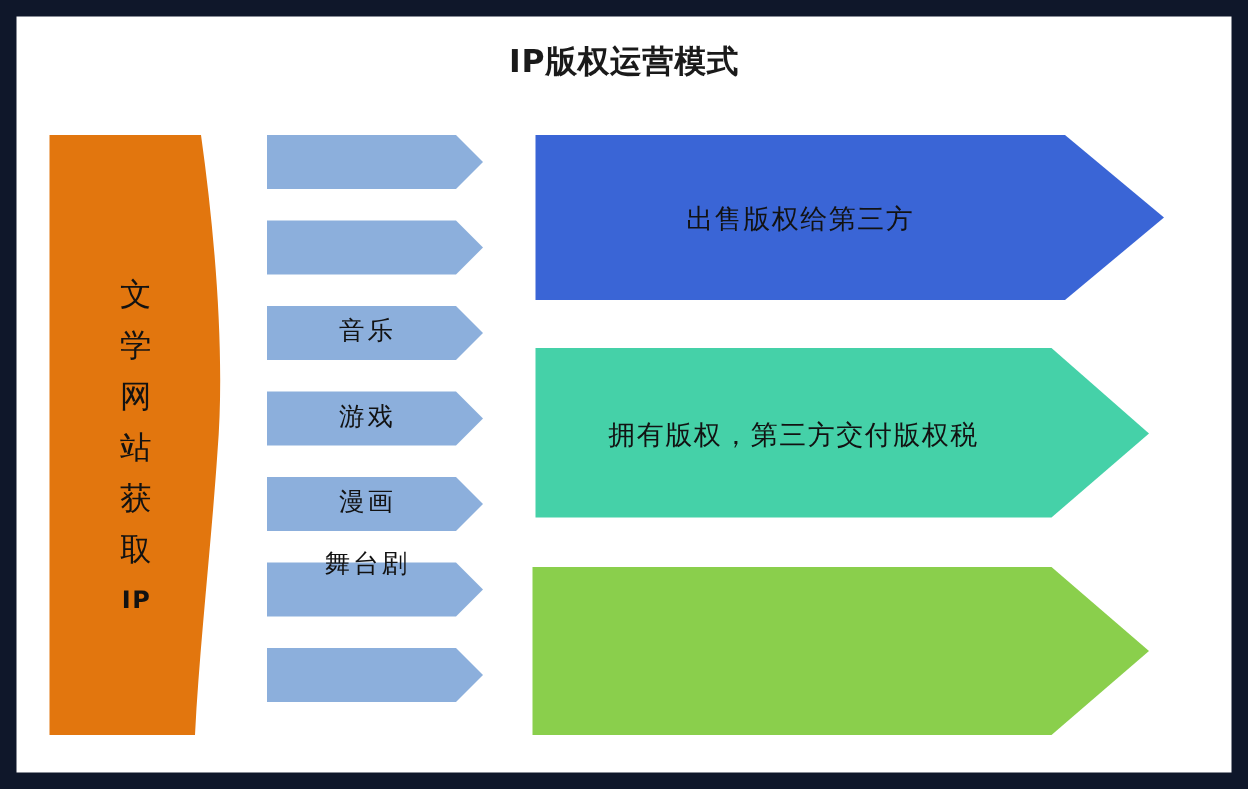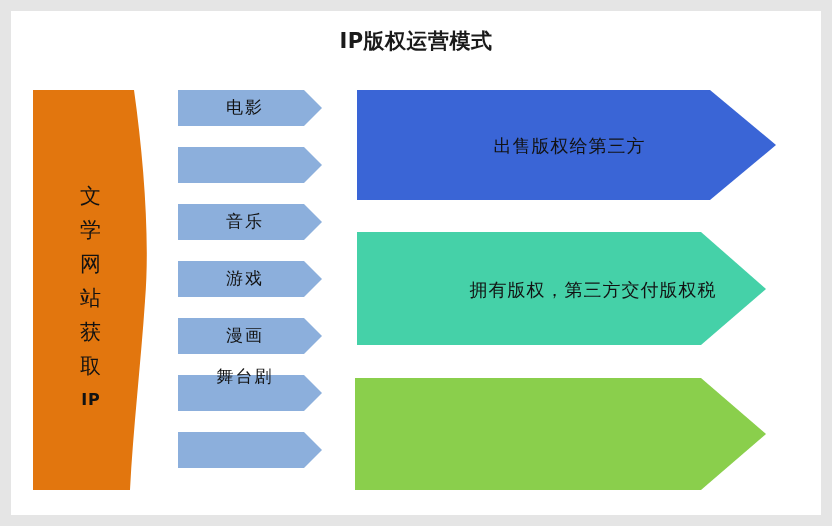--- a/index.html
+++ b/index.html
@@ -10,21 +10,21 @@
   body {
     width: 832px;
     height: 526px;
     font-family: "DejaVu Sans", "Liberation Sans", sans-serif;
     overflow: hidden;
   }
   #canvas {
     position: relative;
     width: 832px;
     height: 526px;
-    background: #e5e5e5;
+    background: #0f172a;
     box-sizing: border-box;
   }
   #page {
     position: absolute;
     left: 11px;
     top: 11px;
     width: 810px;
     height: 504px;
     background: #ffffff;
   }
@@ -72,21 +72,20 @@
     font-size: 17px;
     text-align: center;
     letter-spacing: 2px;
     line-height: 27px;
   }
   
   .arrow-label {
     font-size: 18px;
     text-align: center;
     letter-spacing: 1px;
-    margin-left: 36px;
   }
 </style>
 </head>
 <body>
 
 <div id="canvas">
   <div id="page">
 
     <div id="diagram-title">IP版权运营模式</div>
 
@@ -112,23 +111,22 @@
     <div class="shape-label" id="source-label">
       <span>文</span>
       <span>学</span>
       <span>网</span>
       <span>站</span>
       <span>获</span>
       <span>取</span>
       <span style="font-weight:bold;font-size:16px;">IP</span>
     </div>
 
-    <div class="shape-label chevron-label" style="left:167px; top:83px; width:134px;">电影</div>
     <div class="shape-label chevron-label" style="left:167px; top:197px; width:134px;">音乐</div>
     <div class="shape-label chevron-label" style="left:167px; top:254px; width:134px;text-align:center;">游戏</div>
     <div class="shape-label chevron-label" style="left:167px; top:311px; width:134px;text-align:center;">漫画</div>
     <div class="shape-label chevron-label" style="left:167px; top:352px; width:134px;">舞台剧</div>
 
     <div class="shape-label arrow-label" style="left:346px; top:123px; width:353px;">出售版权给第三方</div>
-    <div class="shape-label arrow-label" style="left:346px; top:267px; width:344px;padding-left:28px;">拥有版权，第三方交付版权税</div>
+    <div class="shape-label arrow-label" style="left:346px; top:267px; width:344px;">拥有版权，第三方交付版权税</div>
 
   </div>
 </div>
 
 </body></html>

